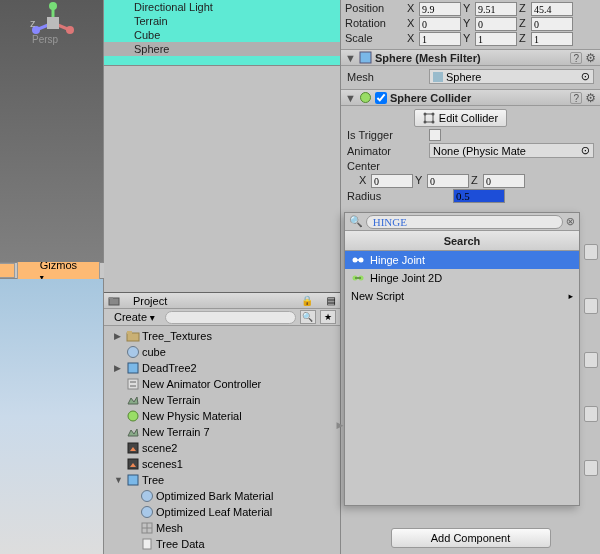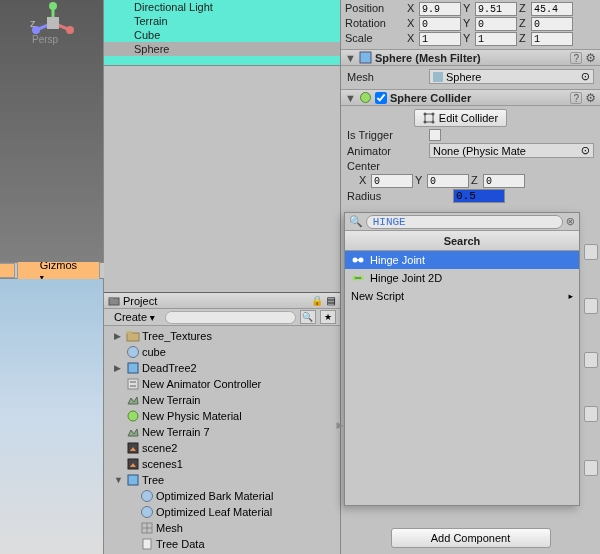--- a/index.html
+++ b/index.html
@@ -11,21 +11,21 @@
 .persp{position:absolute;top:34px;left:32px;font-size:10px;color:#999}
 .toolbar{height:17px;background:#c8c8c8;border-top:1px solid #888;border-bottom:1px solid #888;display:flex;align-items:center;justify-content:flex-end;gap:2px;padding-right:4px}
 .tb-btn{background:#fdba74;border:1px solid #999;padding:1px 22px;font-size:10px;cursor:pointer}
 .scene-view{flex:1;background:linear-gradient(180deg,#a6c6de 0%,#cadaea 50%,#ddd 100%);border-right:1px solid #888}
 .mid-col{width:236px;display:flex;flex-direction:column;background:#c2c2c2}
 .hierarchy{height:66px;background:#5eead4;border-bottom:1px solid #888}
 .h-item{padding:1px 2px 1px 30px;color:#222}
 .h-item.sel{background:#b0b0b0}
 .mid-spacer{flex:1}
 .project-panel{border-top:1px solid #666}
-.panel-header{height:16px;background:linear-gradient(#dcdcdc,#c4c4c4);border-bottom:1px solid #999;display:flex;align-items:center;padding:0 4px;gap:3px}
+.panel-header{height:16px;background:linear-gradient(#dcdcdc,#c4c4c4);border-bottom:1px solid #999;display:flex;align-items:center;padding:0 4px;gap:13px}
 .panel-header .title{flex:1}
 .icon-sm{width:12px;height:12px;display:inline-block}
 .panel-toolbar{height:17px;background:#c8c8c8;border-bottom:1px solid #999;display:flex;align-items:center;padding:0 4px;gap:4px}
 .create-btn{padding:1px 6px;font-size:10px}
 .search-sm{flex:1;height:13px;border:1px solid #aaa;border-radius:8px;background:#e8e8e8}
 .mini-btn{width:16px;height:14px;background:#ddd;border:1px solid #999;display:flex;align-items:center;justify-content:center;font-size:9px}
 .tree{padding:2px 0;background:#c2c2c2;max-height:240px}
 .tree-item{display:flex;align-items:center;padding:0 2px 0 10px;height:16px;gap:2px}
 .tree-item.d1{padding-left:24px}
 .fold{width:10px;color:#555;font-size:9px}
@@ -52,21 +52,21 @@
 .search-popup input{flex:1;height:14px;border:1px solid #999;border-radius:8px;background:#e8e8e8;padding:0 6px;color:#3a6ed8;font-size:11px}
 .search-popup .clear{font-size:11px;color:#666;cursor:pointer}
 .search-popup .hdr{height:20px;background:linear-gradient(#e6e6e6,#cfcfcf);border-bottom:1px solid #999;text-align:center;font-weight:bold;line-height:20px;color:#222}
 .sr-item{display:flex;align-items:center;height:18px;padding:0 6px;gap:5px}
 .sr-item.sel{background:#3e7ae3;color:#fff}
 .sr-icon{width:14px;height:14px}
 .add-comp{margin:6px auto;display:block;width:160px;height:20px;background:linear-gradient(#fafafa,#ddd);border:1px solid #999;border-radius:3px}
 .side-strip{position:absolute;right:0;top:236px;width:18px;display:flex;flex-direction:column;gap:38px;padding:8px 2px}
 .side-strip div{height:16px;background:#ddd;border:1px solid #999;border-radius:2px}
 .collapse-handle{position:absolute;left:336px;top:410px;width:8px;height:30px;display:flex;align-items:center;justify-content:center;color:#888;font-size:9px}
-input[type=text]{font-family:Liberation Mono, monospace}
+input[type=text]{font-family:Liberation Serif, serif}
 </style>
 </head>
 <body>
 
 <div class="root">
   <div class="left-col">
     <div class="viewport">
       <svg class="gizmo" viewBox="0 0 50 42">
         <line x1="25" y1="21" x2="25" y2="4" stroke="#7d7" stroke-width="3"></line>
         <line x1="25" y1="21" x2="42" y2="28" stroke="#d77" stroke-width="3"></line>

